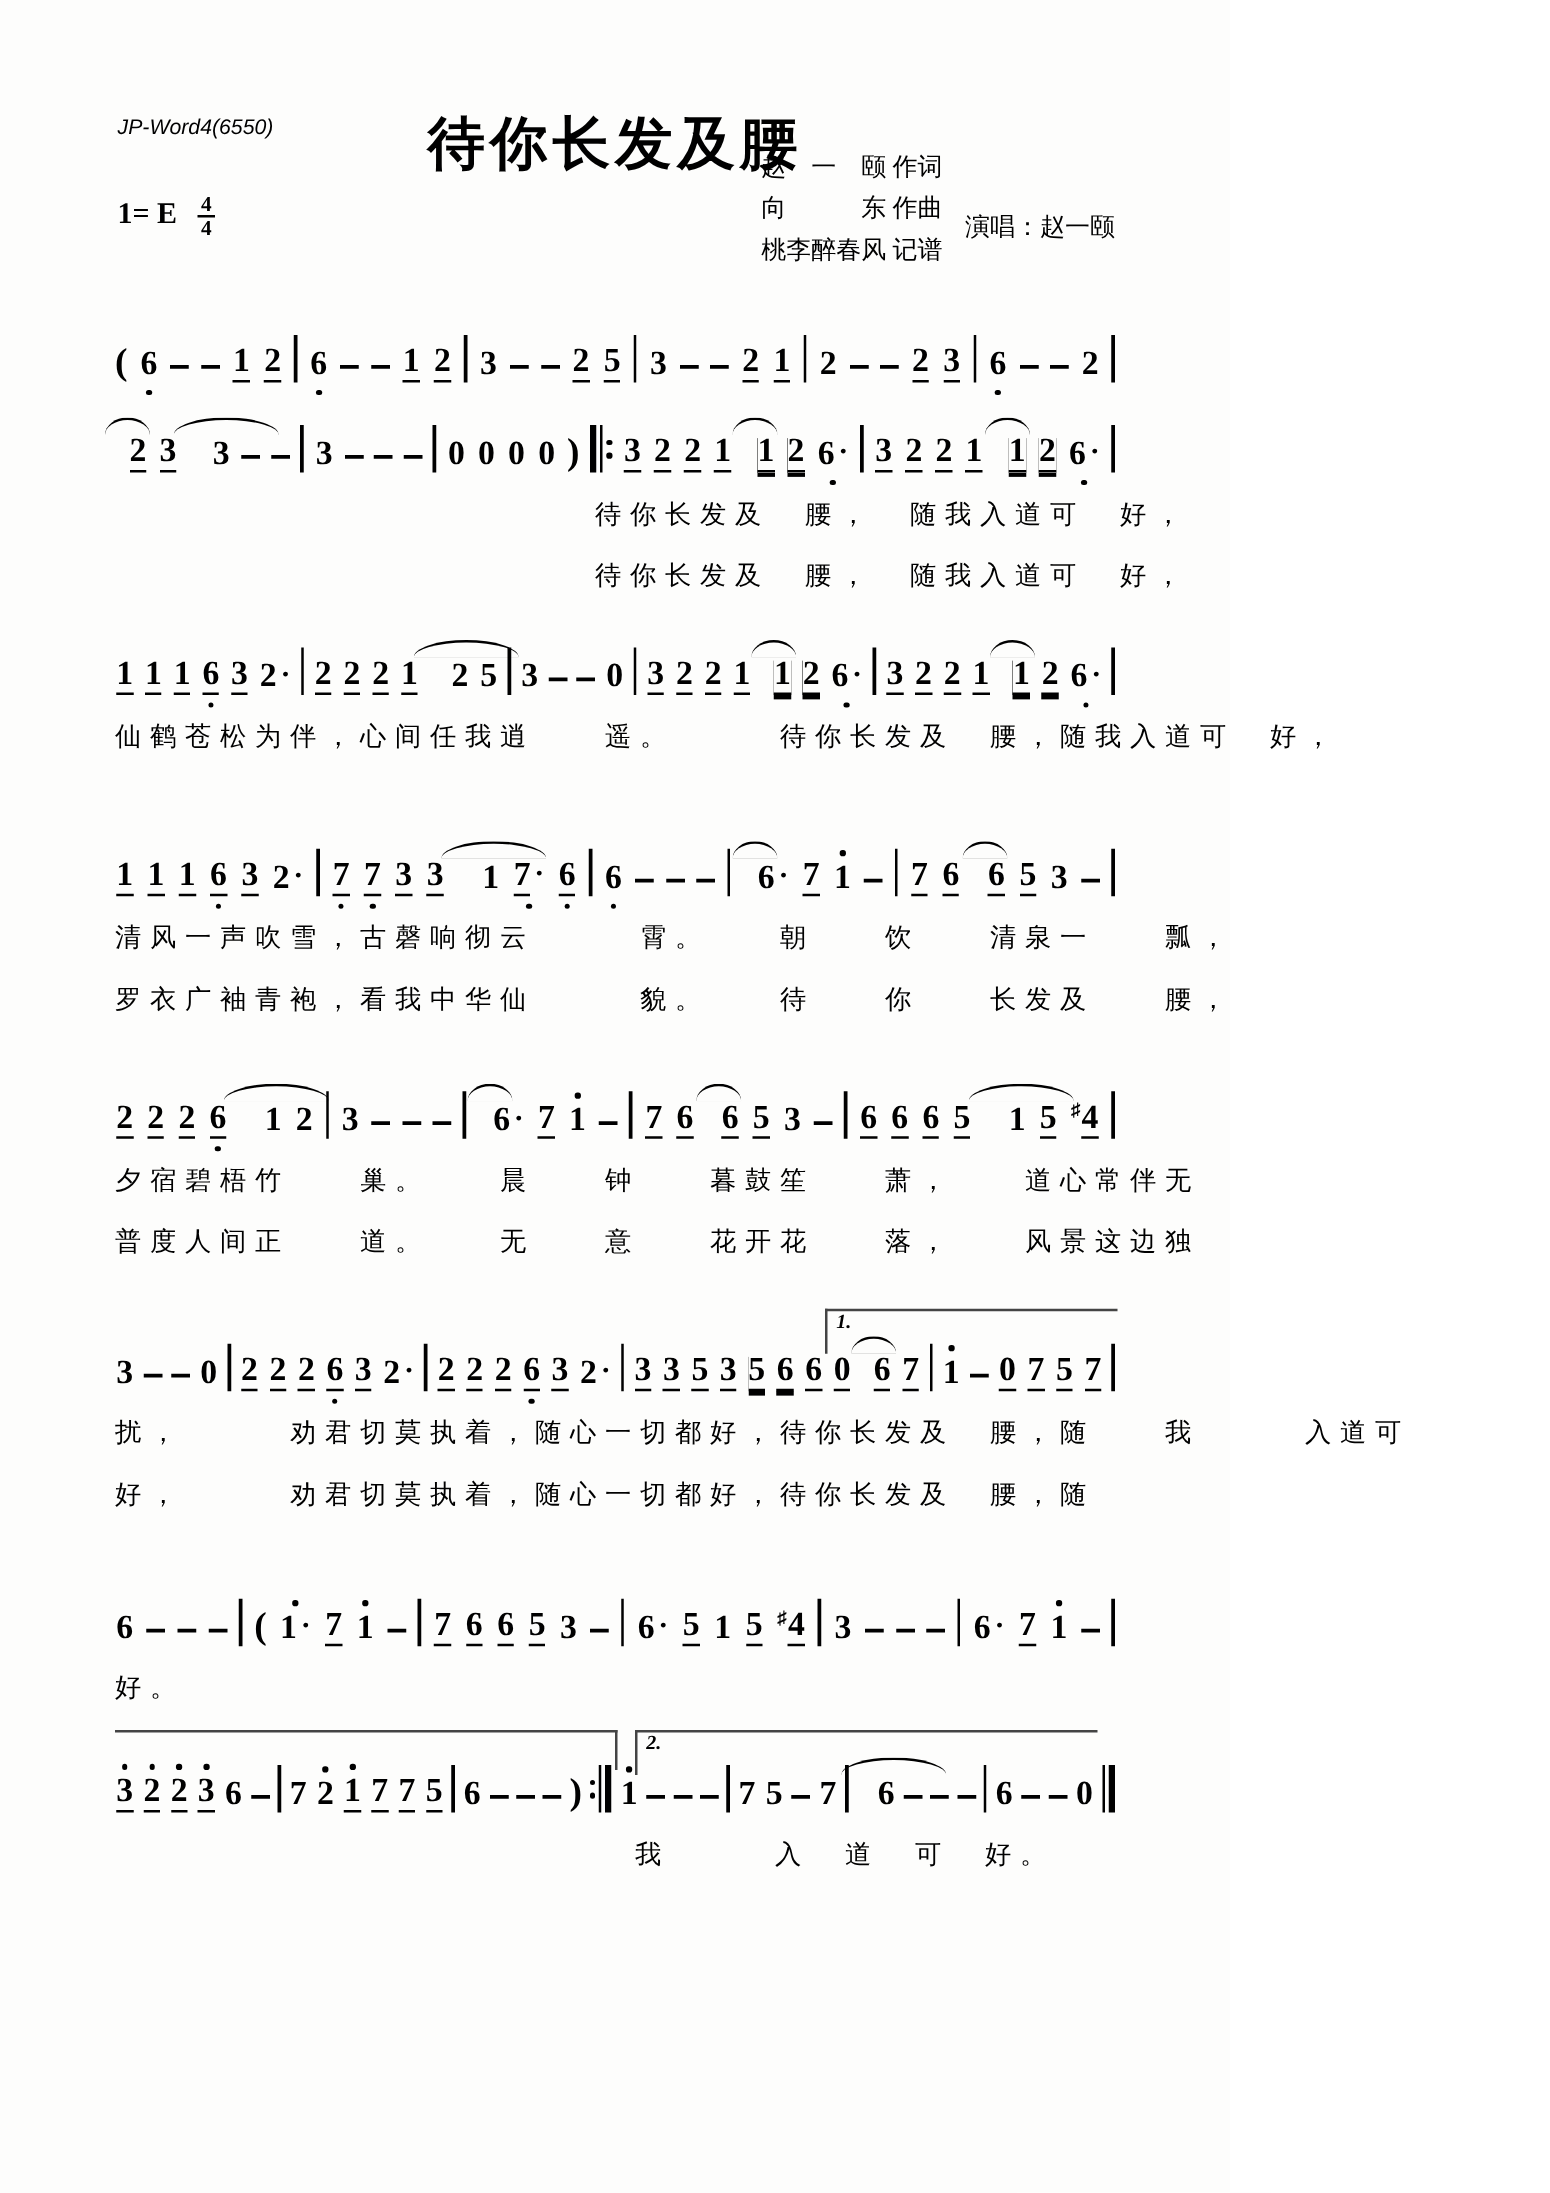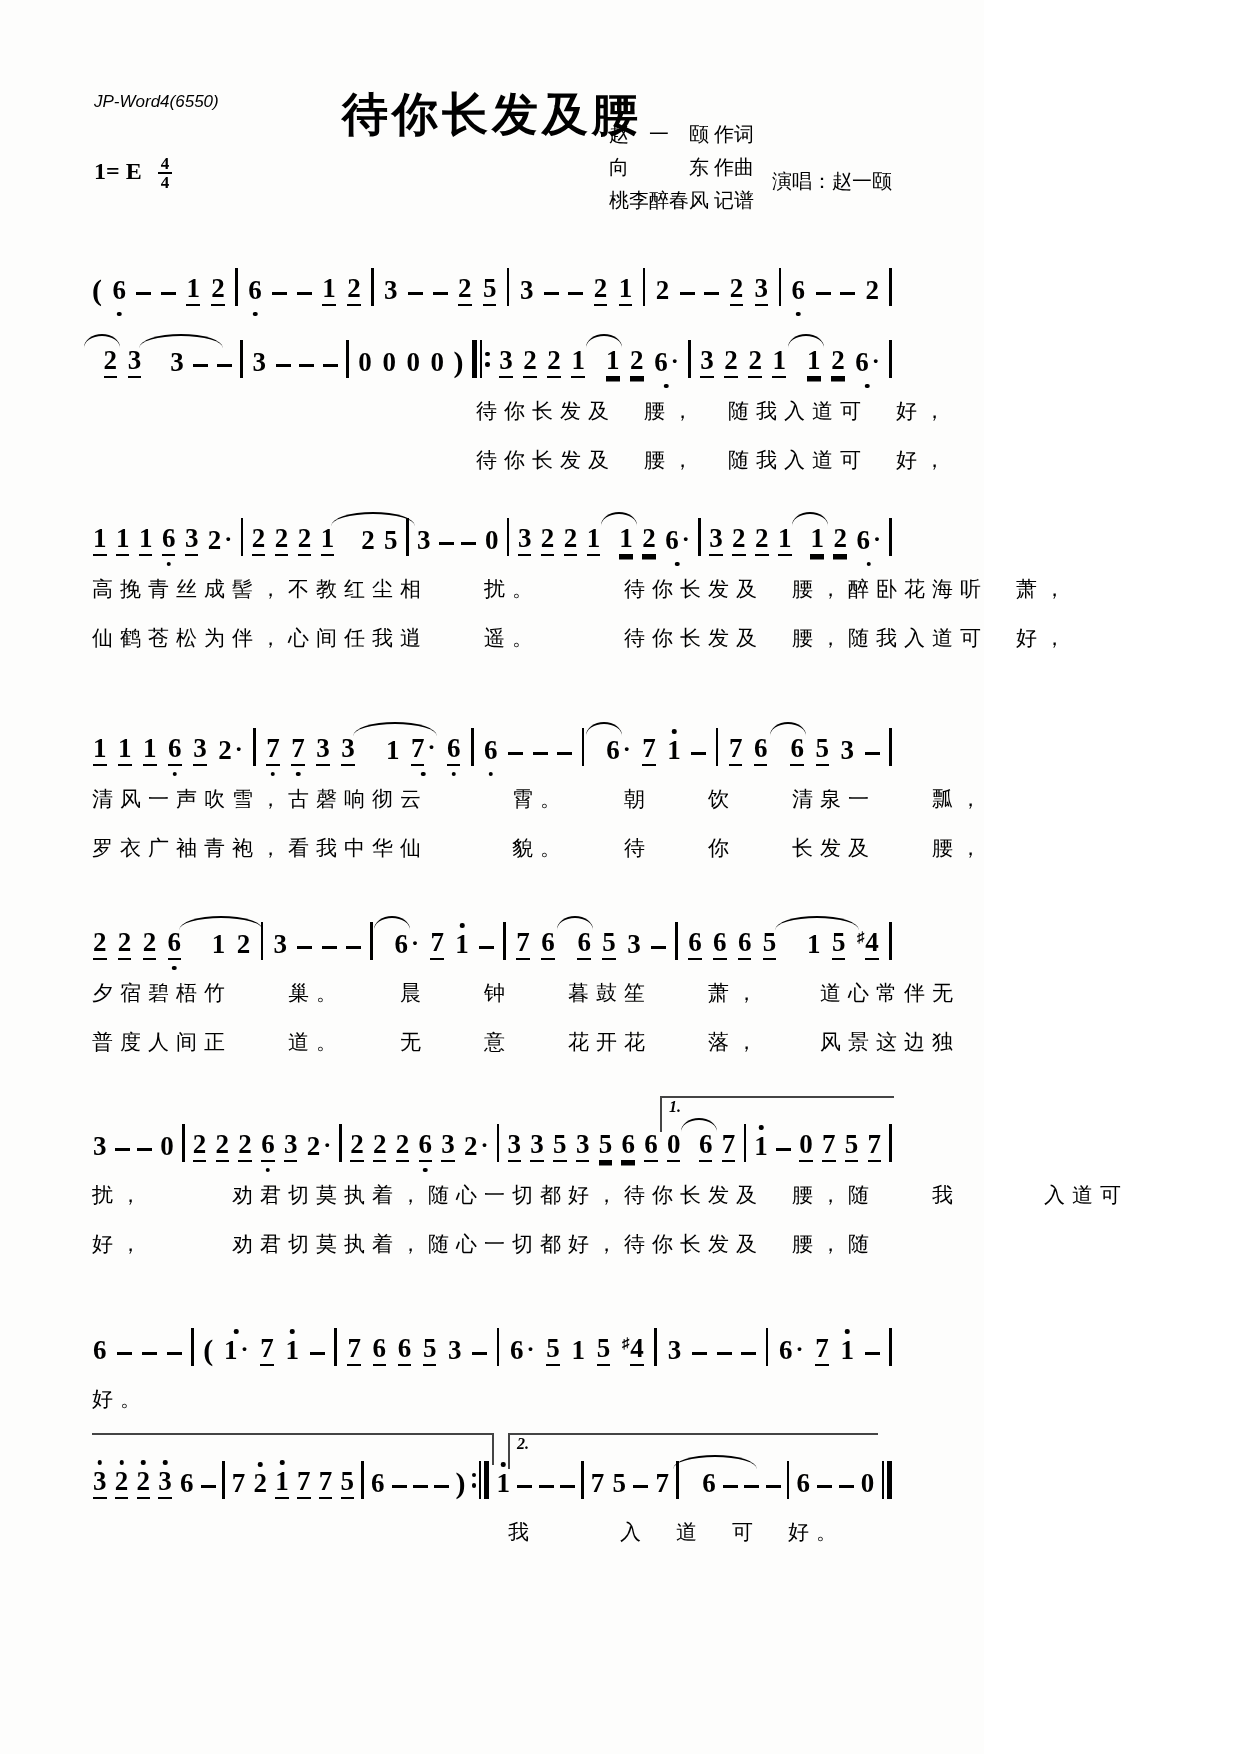--- a/index.html
+++ b/index.html
@@ -204,21 +204,20 @@
             <span class="note"><span class="digit u1">3</span></span>
             <span class="note"><span class="digit u1">2</span></span>
             <span class="note"><span class="digit u1">2</span></span>
             <span class="note"><span class="digit u1">1</span></span>
             <span class="arc small"></span>
             <span class="note"><span class="digit u2">1</span></span>
             <span class="note"><span class="digit u2">2</span></span>
             <span class="note"><span class="digit">6</span><span class="augdot">·</span><span class="odot below"></span></span>
             <span class="bar"></span>
           </div>
-          <div class="lyrics" style="padding-left: 0%;">高挽青丝成髻，不教红尘相　　扰。　　　待你长发及　腰，醉卧花海听　萧，</div>
           <div class="lyrics" style="padding-left: 0%;">仙鹤苍松为伴，心间任我逍　　遥。　　　待你长发及　腰，随我入道可　好，</div>
         </div>
         <div class="system" style="margin-bottom: 32px;">
           <div class="notes">
             <span class="note"><span class="digit u1">1</span></span>
             <span class="note"><span class="digit u1">1</span></span>
             <span class="note"><span class="digit u1">1</span></span>
             <span class="note"><span class="digit u1">6</span><span class="odot below"></span></span>
             <span class="note"><span class="digit u1">3</span></span>
             <span class="note"><span class="digit">2</span><span class="augdot">·</span></span>

